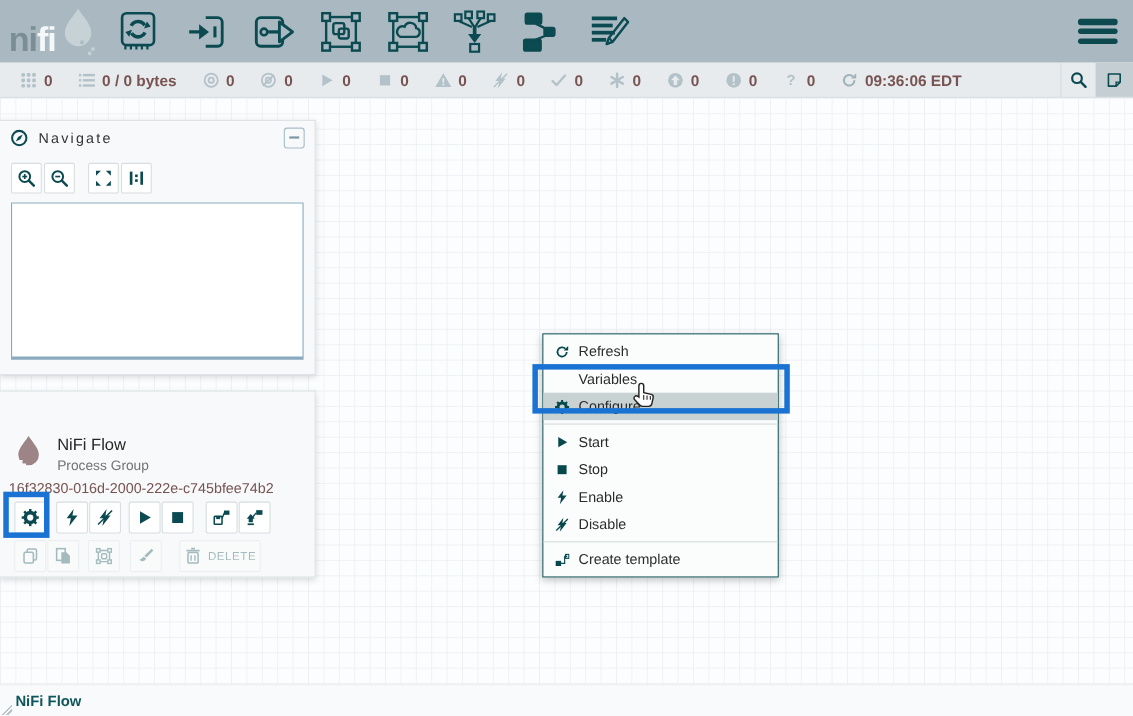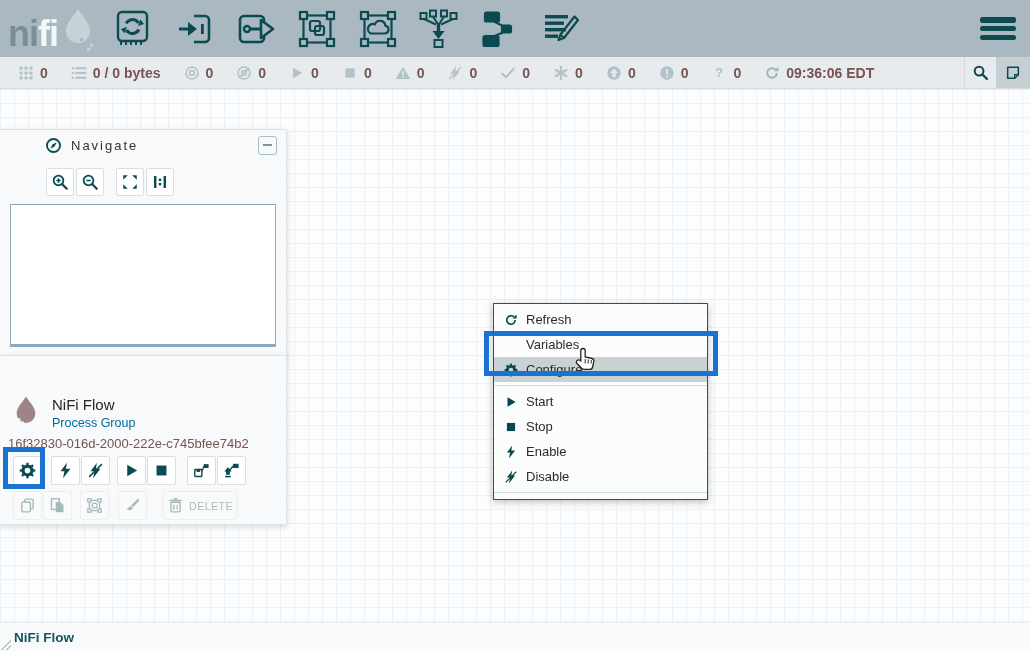--- a/index.html
+++ b/index.html
@@ -1,21 +1,21 @@
 <!DOCTYPE html>
 <html><head>
 <meta charset="utf-8">
 <style>
   * { margin:0; padding:0; box-sizing:border-box; }
   html,body { width:1030px; height:651px; font-family:"Liberation Sans", sans-serif; overflow:hidden; background:#fcfdfe; }
 
   
   .header { position:absolute; left:0; top:0; width:1030px; height:57px; background:#aab9c1; display:flex; align-items:center; }
   .logo { display:flex; align-items:flex-end; margin-left:8px; user-select:none; }
-  .logo .t { font-size:36px; font-weight:800; letter-spacing:-1px; line-height:1; }
+  .logo .t { font-size:31px; font-weight:800; letter-spacing:-1px; line-height:1; }
   .logo .ni { color:#7b8e96; }
   .logo .fi { color:#f4f8f9;margin-top:10px; }
   .logo svg { margin-left:2px; margin-bottom:1px; }
   .tools { display:flex; gap:17px; margin-left:16px; }
   .tool { width:44px; height:44px; display:flex; align-items:center; justify-content:center; color:#0b4a50; cursor:grab; }
   .tool svg { width:40px; height:40px; }
   .burger { position:absolute; right:14px; top:17px; width:36px; height:23px; display:flex; flex-direction:column; justify-content:space-between; cursor:pointer; }
   .burger span { display:block; height:5.5px; border-radius:2.5px; background:#0c4a4f; }
 
   
@@ -38,32 +38,32 @@
 
   
   .panel { position:absolute; left:0; width:287px; background:#f7f9fa; border:1px solid #dde3e6; border-left:0; box-shadow:0 2px 6px rgba(0,0,0,.15); }
   .p-head { height:30px; display:flex; align-items:center; padding:0 9px; }
   .p-head .pic { width:17px; height:17px; color:#0b4a50; margin-right:9px; }
   .p-head .pic svg { width:17px; height:17px; display:block; }
   .p-title { font-size:13px; color:#333; letter-spacing:2px; font-weight:500; }
   .collapse { margin-left:auto; width:19px; height:19px; border:1px solid #a7bcc9; border-radius:3px; background:transparent; color:#7d97a6; display:flex; align-items:center; justify-content:center; cursor:pointer; }
   .collapse i { display:block; width:9px; height:2px; background:#7d97a6; }
 
-  #nav-panel { top:40px; height:232px;padding-left:36px; }
+  #nav-panel { top:20px; height:232px; }
   .nav-btns { display:flex; margin:8px 0 0 10px; }
   .nbtn { width:28px; height:28px; background:#fff; border:1px solid #d8dee2; border-radius:2px; display:flex; align-items:center; justify-content:center; color:#0b4a50; cursor:pointer; }
   .nbtn + .nbtn { margin-left:2px; }
   .nbtn.gap { margin-left:12px; }
   .nbtn svg { width:18px; height:18px; }
   .minimap { position:absolute; left:10px; top:74px; width:266px; height:143px; background:#fff; border:1px solid #8aa9be; border-bottom-width:3px; cursor:move; }
 
   #op-panel { top:266px; height:170px; }
   .op-drop { position:absolute; left:12px; top:38px; }
   .op-name { position:absolute; left:52px; top:40px; font-size:15px; font-weight:500; color:#262626; }
-  .op-type { position:absolute; left:52px; top:60px; font-size:12.5px; color:#0369a1; }
+  .op-type { position:absolute; left:52px; top:60px; font-size:12.5px; color:#737373; }
   .op-id { position:absolute; left:8px; top:80px; font-size:13px; color:#775351; white-space:nowrap; }
   .obtn { position:absolute; width:29px; height:29px; background:#fff; border:1px solid #d8dee2; border-radius:2px; display:flex; align-items:center; justify-content:center; color:#0b4a50; cursor:pointer; }
   .obtn svg { width:17px; height:17px; }
   .obtn.dis { opacity:.35; cursor:default;justify-content:center; }
   .obtn.wide { width:74px; gap:5px; }
   .obtn.wide span { font-size:10.5px; letter-spacing:.5px; color:#0b4a50; font-weight:500; }
 
   
   .menu { position:absolute; left:493px; top:214px; width:215px; background:#fbfdfd; border:1px solid #1d5a60; box-shadow:0 2px 7px rgba(0,0,0,.25); padding:3px 0; z-index:30; }
   .mi { height:25px; display:flex; align-items:center; padding:0 10px; cursor:pointer; }
@@ -690,20 +690,28 @@
       </div>
     <div class="mi">
         <span class="mic">
           <svg>
             <use href="#i-boltslash"></use>
           </svg>
         </span>
         <span>Disable</span>
       </div>
     <div class="msep"></div>
+    <div class="mi">
+        <span class="mic">
+          <svg>
+            <use href="#i-createflow"></use>
+          </svg>
+        </span>
+        <span>Create template</span>
+      </div>
   </div>
 
   <div class="ann" id="ann-configure"></div>
   <div class="ann" id="ann-gear"></div>
 
   <svg class="cursor" width="24" height="26" viewBox="0 0 24 26">
     <path d="M8 1.5 c1.3 0 2.2 .9 2.2 2.3 V10 l6.8 1.5 c1.5 .35 2.1 1.3 1.8 2.9 l-1.2 5.6 c-.3 1.5 -1.4 2.4 -3 2.4 h-5.4 c-1 0 -1.9 -.4 -2.6 -1.1 L2 16.5 c-.9 -.95 -.9 -2.2 .05 -3.05 .8 -.75 1.95 -.8 2.9 -.1 l.85 .65 V3.8 C5.8 2.4 6.7 1.5 8 1.5 Z" fill="#fff" stroke="#222" stroke-width="1.3"></path>
     <g stroke="#222" stroke-width="1">
         <line x1="10.2" y1="12" x2="10.2" y2="16.5"></line>
         <line x1="13.2" y1="12.5" x2="13.2" y2="16.5"></line>

